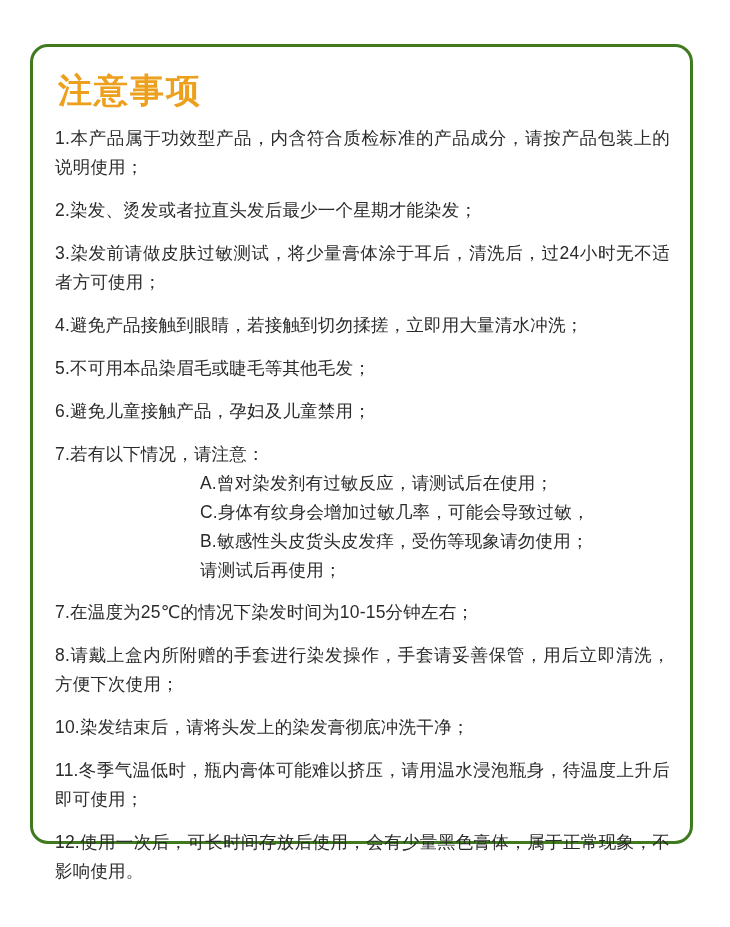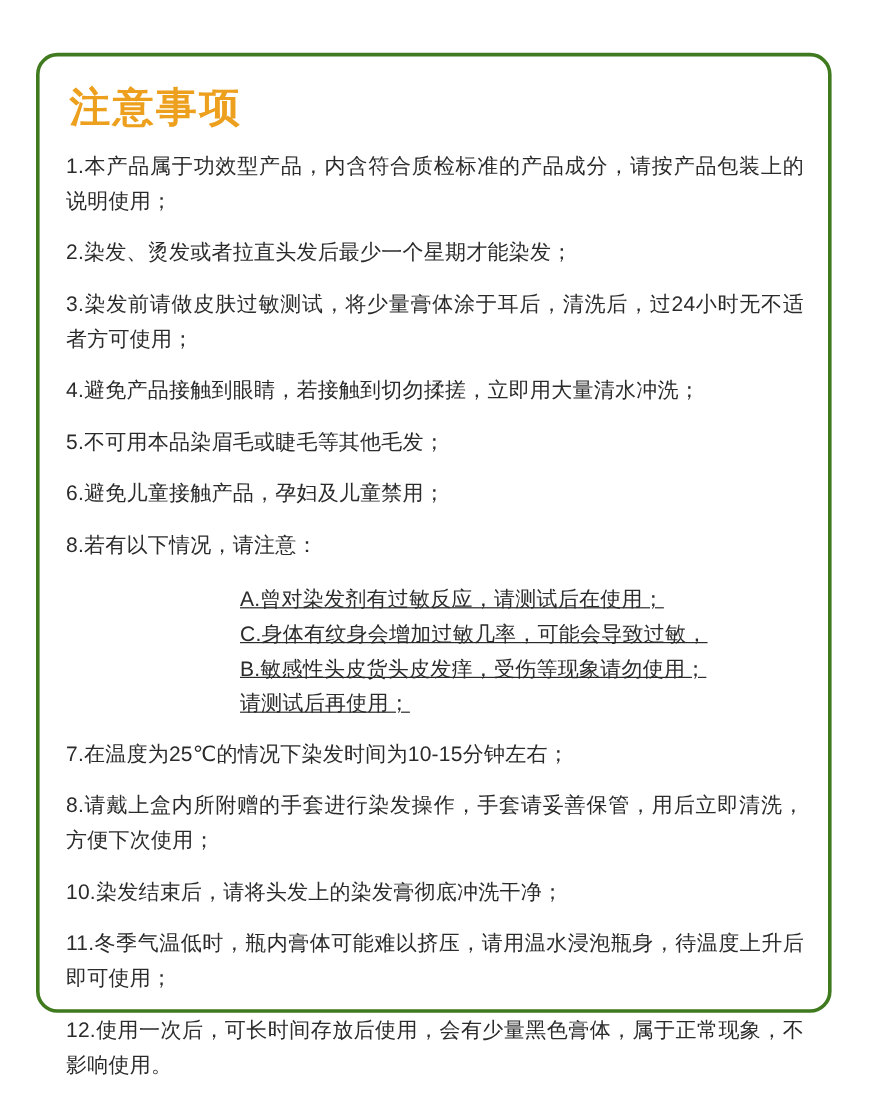--- a/index.html
+++ b/index.html
@@ -52,22 +52,21 @@
     line-height: 29px;
     color: #2b2b2b;
     margin-bottom: 14px;
     text-align: justify;
     letter-spacing: 0.2px;
   }
   .notice-item.tight {
     margin-bottom: 13px;
   }
   .sub-list {
-    margin-top: 16px;
-    text-decoration: underline;
+    margin-top: 0;
   }
   .sub-line {
     font-size: 17.5px;
     line-height: 29px;
     color: #2b2b2b;
     padding-left: 145px;
     letter-spacing: 0.2px;
   }
 </style>
 </head>
@@ -98,21 +97,21 @@
 
     <div class="notice-item">
       <span>5.不可用本品染眉毛或睫毛等其他毛发；</span>
     </div>
 
     <div class="notice-item">
       <span>6.避免儿童接触产品，孕妇及儿童禁用；</span>
     </div>
 
     <div class="notice-item tight">
-      <span>8.若有以下情况，请注意：</span>
+      <span>7.若有以下情况，请注意：</span>
       <div class="sub-list">
         <div class="sub-line">A.曾对染发剂有过敏反应，请测试后在使用；</div>
         <div class="sub-line">C.身体有纹身会增加过敏几率，可能会导致过敏，</div>
         <div class="sub-line">B.敏感性头皮货头皮发痒，受伤等现象请勿使用；</div>
         <div class="sub-line">请测试后再使用；</div>
       </div>
     </div>
 
     <div class="notice-item">
       <span>7.在温度为25℃的情况下染发时间为10-15分钟左右；</span>

